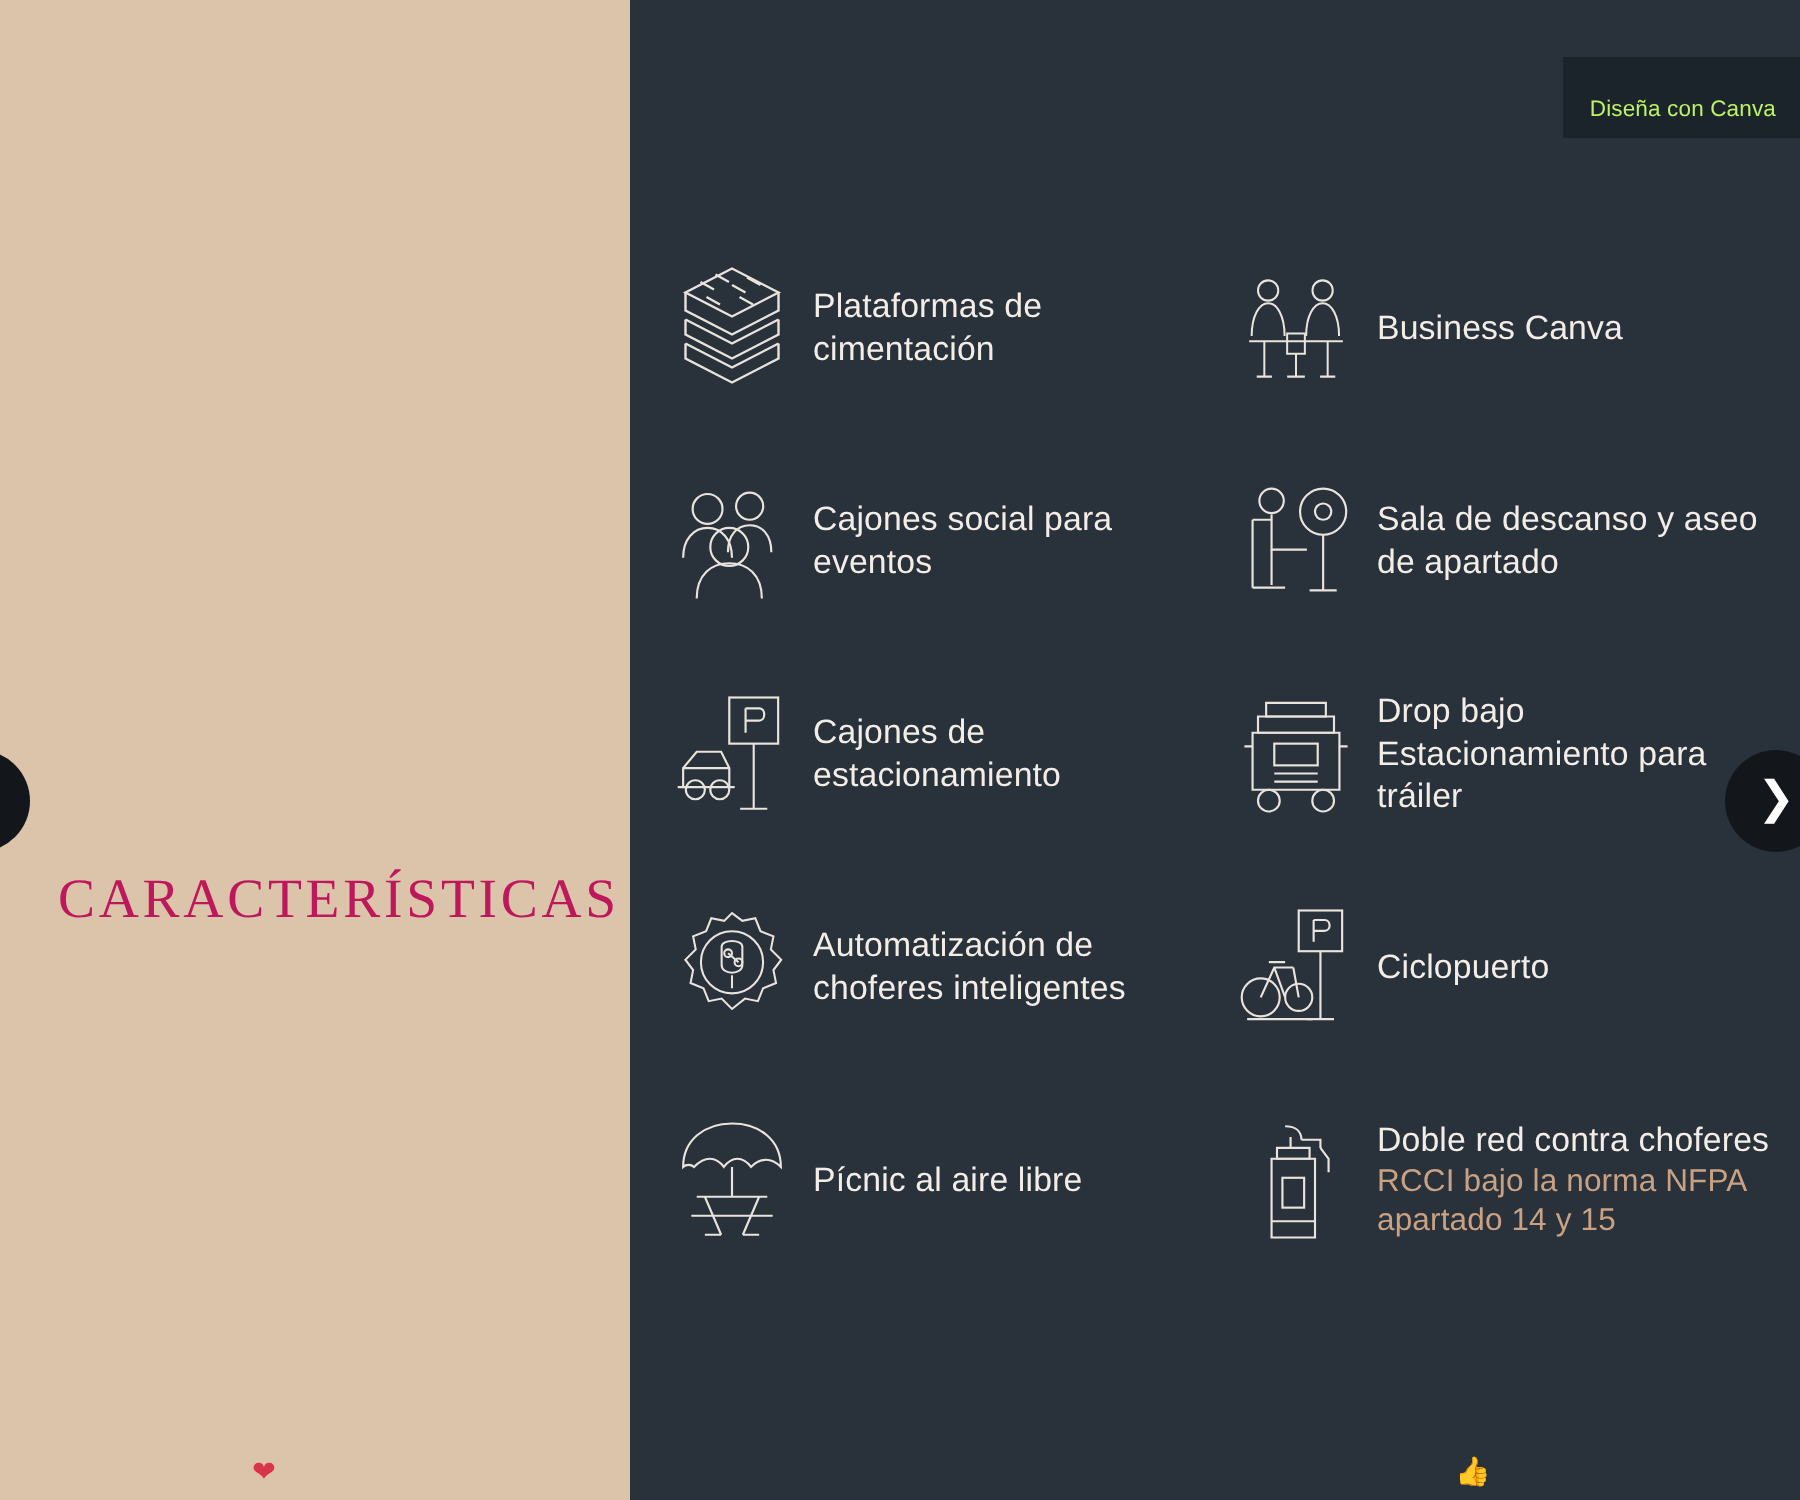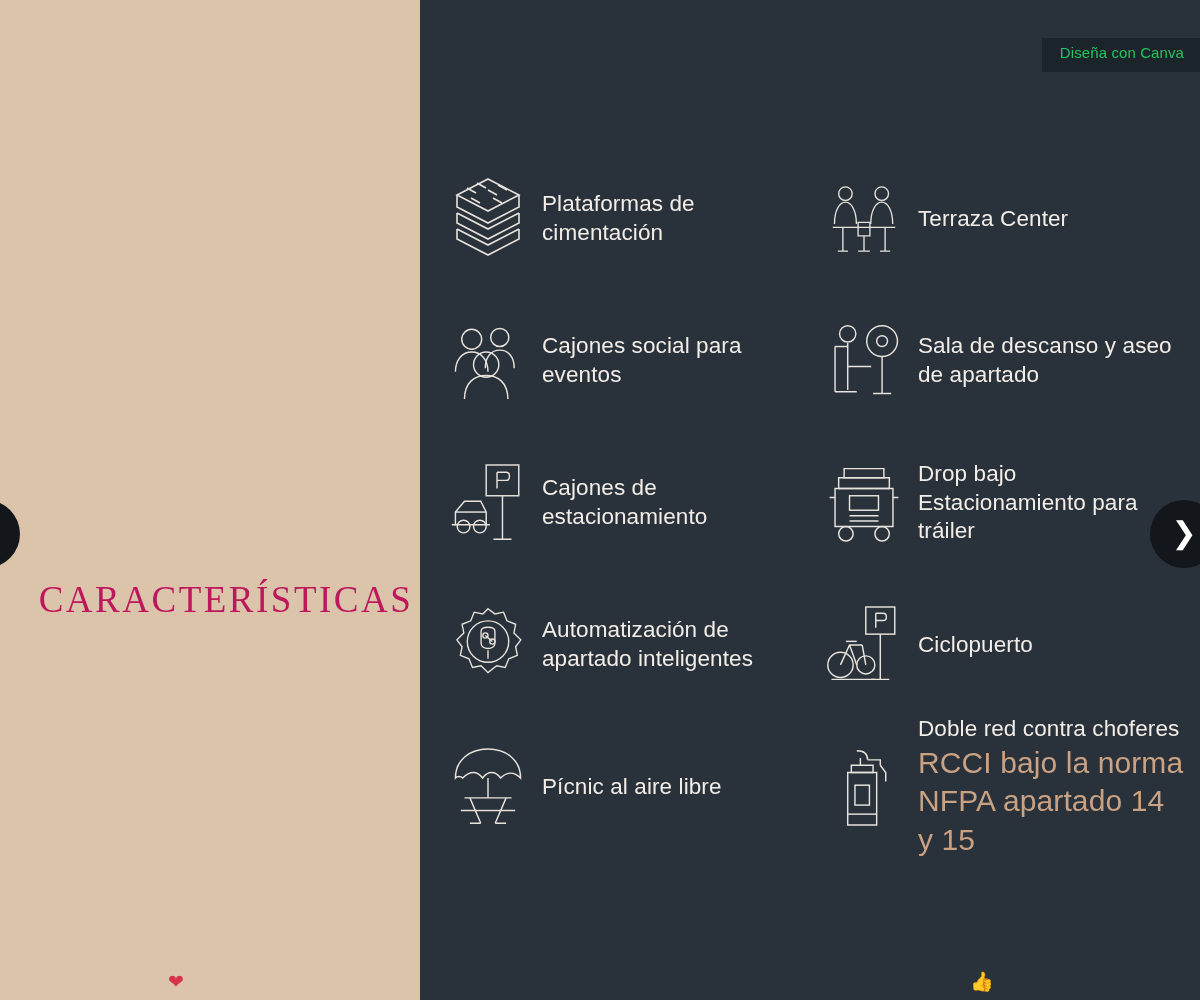--- a/index.html
+++ b/index.html
@@ -54,23 +54,23 @@
     flex: 1 1 auto;
     height: 100%;
     background: #29313a;
     position: relative;
   }
   .canva-badge {
     position: absolute;
     top: 38px;
     right: 0;
     background: #1b232b;
-    color: #22c55e;
+    color: #bef264;
     font-size: 15px;
-    padding: 6px 16px 11px 18px;
+    padding: 26px 16px 11px 18px;
     letter-spacing: 0.1px;
     white-space: nowrap;
   }
   .features-grid {
     position: absolute;
     top: 148px;
     left: 10px;
     width: 770px;
     display: grid;
     grid-template-columns: 360px 380px;
@@ -97,21 +97,21 @@
   .feature .label {
     color: #f2ede7;
     font-size: 22.5px;
     line-height: 1.28;
     letter-spacing: 0.1px;
     max-width: 270px;
   }
   .feature .label .sub {
     display: block;
     color: #c9a183;
-    font-size: 30px;
+    font-size: 21px;
     line-height: 1.28;
   }
   .thumb-emoji {
     position: absolute;
     left: 550px;
     top: 972px;
     font-size: 19px;
     line-height: 1;
   }
   
@@ -182,21 +182,21 @@
             <circle cx="66" cy="16" r="8"></circle>
             <path d="M10 52 C10 36 16 26 23 26 C30 26 36 36 36 52"></path>
             <path d="M53 52 C53 36 59 26 66 26 C73 26 79 36 79 52"></path>
             <path d="M8 56 L82 56"></path>
             <path d="M20 56 L20 84 M70 56 L70 84"></path>
             <path d="M14 84 L26 84 M64 84 L76 84"></path>
             <path d="M38 50 L52 50 L52 66 L38 66 Z"></path>
             <path d="M45 66 L45 84 M38 84 L52 84"></path>
           </svg>
         </span>
-        <div class="label">Terraza Center</div>
+        <div class="label">Business Canva</div>
       </div>
 
       <div class="feature">
         <span class="icon">
           <svg width="84" height="92" viewBox="0 0 84 92" fill="none" stroke="#e8e3dc" stroke-width="1.6">
             <circle cx="24" cy="22" r="11"></circle>
             <path d="M6 58 C6 44 14 36 24 36 C34 36 42 44 42 58"></path>
             <circle cx="55" cy="20" r="10"></circle>
             <path d="M39 54 C39 41 46 34 55 34 C64 34 71 41 71 54"></path>
             <circle cx="40" cy="50" r="14"></circle>
@@ -258,21 +258,21 @@
         <span class="icon">
           <svg width="88" height="92" viewBox="0 0 88 92" fill="none" stroke="#e8e3dc" stroke-width="1.6">
             <path d="M44 4 L52 10 L62 8 L66 18 L76 22 L74 32 L82 40 L76 48 L78 58 L68 62 L64 72 L54 70 L44 78 L36 70 L26 72 L22 62 L12 58 L14 48 L8 40 L16 32 L14 22 L24 18 L28 8 L38 10 Z"></path>
             <circle cx="44" cy="42" r="24"></circle>
             <path d="M36 30 C36 24 52 24 52 30 L52 44 C52 52 36 52 36 44 Z"></path>
             <circle cx="41" cy="35" r="3"></circle>
             <circle cx="49" cy="42" r="3"></circle>
             <path d="M41 35 L49 42 M44 52 L44 62"></path>
           </svg>
         </span>
-        <div class="label">Automatización de apartado inteligentes</div>
+        <div class="label">Automatización de choferes inteligentes</div>
       </div>
 
       <div class="feature">
         <span class="icon">
           <svg width="84" height="92" viewBox="0 0 84 92" fill="none" stroke="#e8e3dc" stroke-width="1.6">
             <rect x="44" y="4" width="32" height="30"></rect>
             <path d="M55 11 L55 27 M55 11 L63 11 C68 11 68 19 63 19 L55 19"></path>
             <path d="M60 34 L60 84 M50 84 L70 84"></path>
             <circle cx="16" cy="68" r="14"></circle>
             <circle cx="44" cy="68" r="10"></circle>

